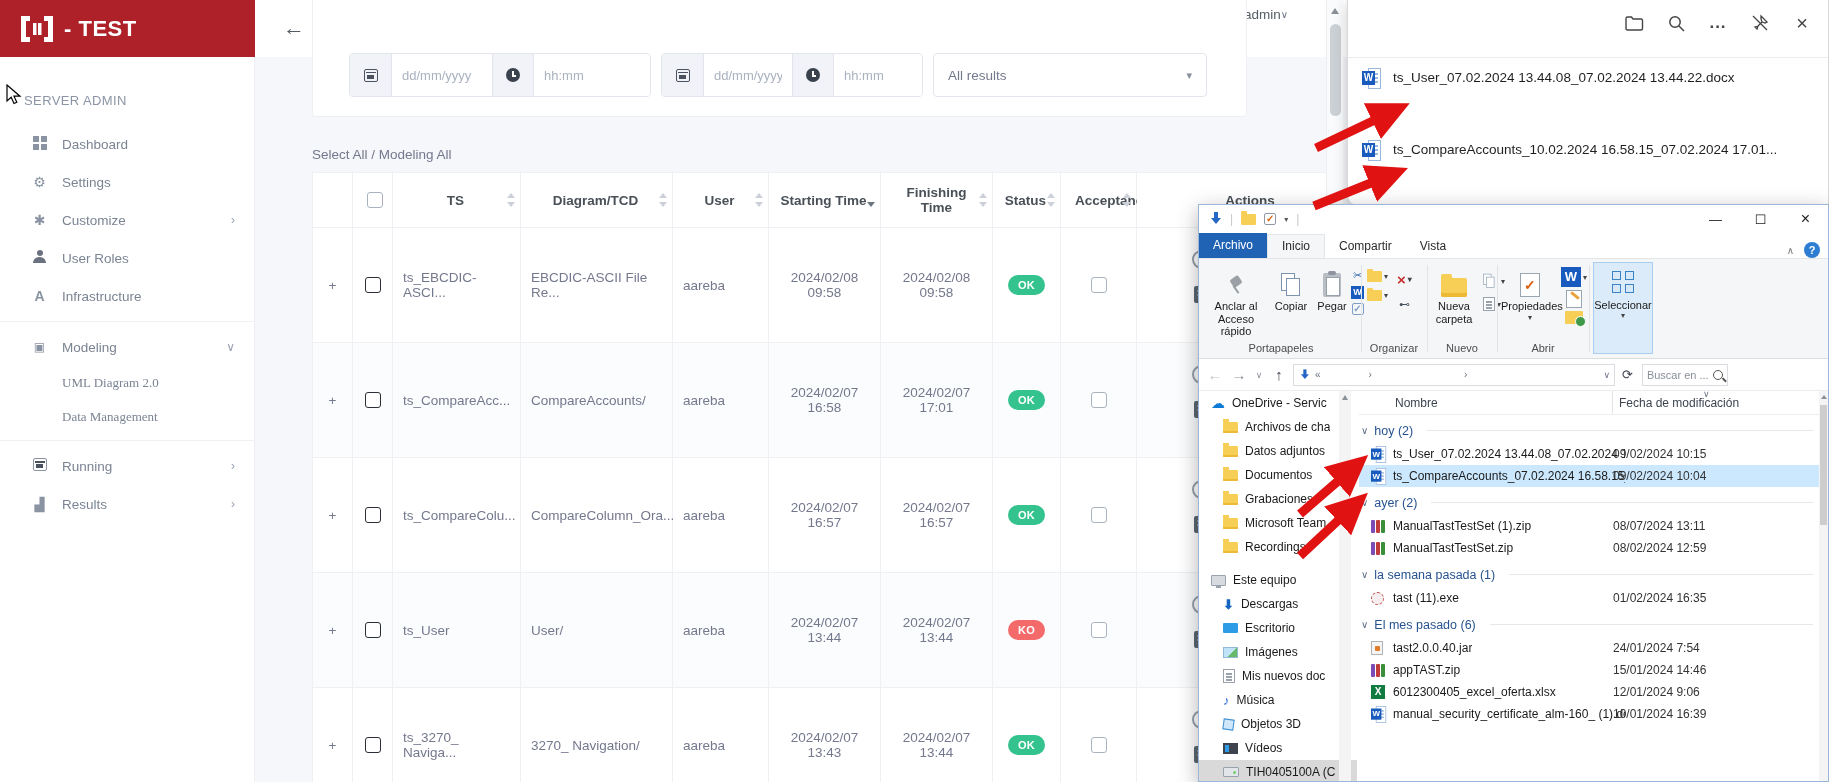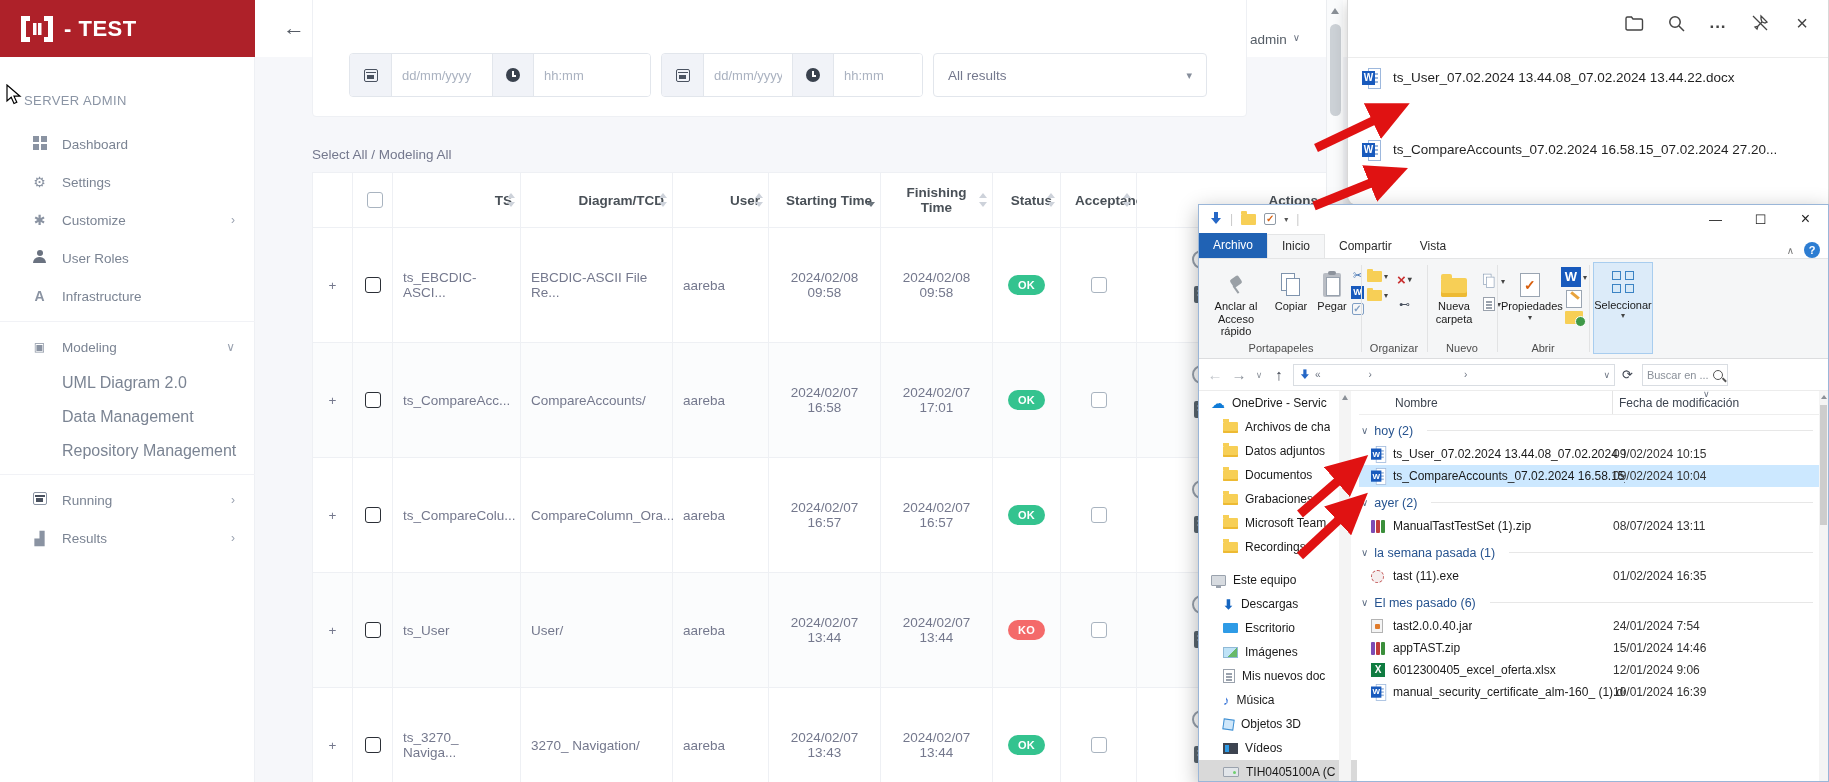--- a/index.html
+++ b/index.html
@@ -18,38 +18,38 @@
   .brand-text { color:#fff; font-size:22px; font-weight:bold; letter-spacing:.5px; }
 
   .tb-back { left:283px; top:15px; font-size:22px; color:#555b65; cursor:pointer; }
   .fs-icon { left:331px; top:19px; width:17px; height:17px; }
   .fs-icon i { position:absolute; width:6px; height:6px; border:2px solid #6a7280; }
   .fs-icon .c1{ left:0; top:0; border-right:none; border-bottom:none; }
   .fs-icon .c2{ right:0; top:0; border-left:none; border-bottom:none; }
   .fs-icon .c3{ left:0; bottom:0; border-right:none; border-top:none; }
   .fs-icon .c4{ right:0; bottom:0; border-left:none; border-top:none; }
 
-  .tb-group { top:32px; height:24px; display:flex; gap:6px; color:#555d66; font-size:13.5px; cursor:pointer; }
+  .tb-group { top:2px; height:24px; display:flex; align-items:center; color:#555d66; font-size:13.5px; cursor:pointer; }
   .dl-glyph { width:13px; height:13px; position:relative; }
   .dl-glyph .arr{ position:absolute; left:5px; top:0; width:3px; height:7px; background:#6a7280;}
   .dl-glyph .hd{ position:absolute; left:2.5px; top:5px; width:0; height:0; border-left:4px solid transparent; border-right:4px solid transparent; border-top:5px solid #6a7280;}
   .dl-glyph .tray{ position:absolute; left:0; bottom:0; width:13px; height:3px; background:#6a7280;}
   .person-glyph { width:13px; height:13px; position:relative;}
   .person-glyph .h{ position:absolute; left:3.5px; top:0; width:6px; height:6px; border-radius:50%; background:#6a7280;}
   .person-glyph .b{ position:absolute; left:0; bottom:0; width:13px; height:6px; border-radius:6px 6px 0 0; background:#6a7280;}
   .tb-caret { font-size:10px; color:#6a7280; }
 
   .sidebar { left:0; top:57px; width:255px; height:725px; background:#fff; border-right:1px solid #eef0f4; }
   .sb-section { position:absolute; left:24px; top:36px; font-size:13px; color:#8b95a5; letter-spacing:.4px; }
   .sb-nav { position:absolute; left:0; top:68px; width:255px; list-style:none; }
   .sb-item { height:38px; display:flex; align-items:center; padding:0 20px 0 31px; color:#7b8493; font-size:13.5px; cursor:pointer; }
   .sb-item .ic { width:17px; margin-right:14px; font-size:14px; color:#8a93a2; text-align:center; flex:none; }
   .sb-item .lbl { flex:1; }
   .sb-item .chev { font-size:12px; color:#9aa2b0; }
-  .sb-sub { height:34px; display:flex; align-items:center; padding-left:62px; color:#7b8493; font-size:16px; cursor:pointer; }
+  .sb-sub { height:34px; display:flex; align-items:center; padding-left:62px; color:#7b8493; font-size:13px; cursor:pointer;font-family:Liberation Serif, serif; }
   .sb-sep { height:0; border-top:1px solid #f1f2f6; margin:6px 0; }
   .gridic { width:14px; height:14px; display:inline-block; position:relative; }
   .gridic i{ position:absolute; width:6px; height:6px; background:#8a93a2; }
   .gridic .a{left:0;top:0}.gridic .b{right:0;top:0}.gridic .c{left:0;bottom:0}.gridic .d{right:0;bottom:0}
 
   .content-card { background:#fff; border:1px solid #eef0f4; border-radius:4px; }
   .filter-card { left:312px; top:-28px; width:935px; height:145px; }
   .inp-group { top:53px; height:44px; display:flex; border:1px solid #e2e6ec; border-radius:4px; overflow:hidden; background:#fff; }
   .addon { width:42px; background:#f1f3f8; border-right:1px solid #e2e6ec; display:flex; align-items:center; justify-content:center; color:#4a5260; }
   .inp { border:none; outline:none; font-size:13px; color:#495057; padding:0 10px; font-family:"Liberation Sans",sans-serif; min-width:0; }
@@ -60,21 +60,21 @@
   .clk-ic { width:14px; height:14px; border-radius:50%; background:#3a424e; position:relative;}
   .clk-ic:before{content:""; position:absolute; left:6px; top:3px; width:2px; height:5px; background:#fff;}
   .clk-ic:after{content:""; position:absolute; left:6px; top:6.5px; width:4px; height:2px; background:#fff;}
   .select-box { left:933px; top:53px; width:274px; height:44px; border:1px solid #e2e6ec; border-radius:4px; background:#fff; display:flex; align-items:center; padding:0 14px; font-size:13.5px; color:#74788d; cursor:pointer; }
   .select-box .car { margin-left:auto; font-size:11px; color:#868e9b; }
 
   .select-all { left:312px; top:147px; font-size:13.5px; color:#74788d; cursor:pointer; }
 
   .data-table { left:312px; top:172px; width:1014px; border-collapse:collapse; background:#fff; table-layout:fixed; }
   .data-table th, .data-table td { border:1px solid #eef0f4; font-weight:normal; }
-  .data-table thead th { height:55px; font-size:13.5px; color:#495057; font-weight:bold; text-align:right; padding:0 8px 0 6px; position:relative; background:#fff; }
+  .data-table thead th { height:55px; font-size:13.5px; color:#495057; font-weight:bold; text-align:center; padding:0 8px 0 6px; position:relative; background:#fff; }
   .data-table tbody td { height:114px; font-size:13.5px; color:#74788d; padding:0 10px; }
   .data-table tbody tr:nth-child(even) td { background:#fbfcfd; }
   .th-center { text-align:center !important; padding:0 14px !important; }
   .sorts { position:absolute; right:5px; top:50%; margin-top:-7px; width:8px; height:14px; }
   .sorts i { position:absolute; left:0; width:0; height:0; border-left:4px solid transparent; border-right:4px solid transparent; }
   .sorts .up { top:0; border-bottom:5px solid #cdd2da; }
   .sorts .dn { bottom:0; border-top:5px solid #cdd2da; }
   .sorts.active .dn { border-top-color:#6c757d; }
   .cell-c { text-align:center; }
   .expander { font-size:19px; color:#74788d; text-align:center !important; cursor:pointer; }
@@ -300,23 +300,20 @@
       <li class="sb-item">
         <span class="ic" style="font-size:12px">▣</span>
         <span class="lbl">Modeling</span>
         <span class="chev">∨</span>
       </li>
       <li class="sb-sub">
           <span>UML Diagram 2.0</span>
         </li>
       <li class="sb-sub">
           <span>Data Management</span>
-        </li>
-      <li class="sb-sub">
-          <span>Repository Management</span>
         </li>
       <li class="sb-sep"></li>
       <li class="sb-item">
         <span class="ic"><span class="cal-ic" style="display:inline-block; border-color:#8a93a2;"></span></span>
         <span class="lbl">Running</span>
         <span class="chev">›</span>
       </li>
       <li class="sb-item">
         <span class="ic" style="font-size:13px">▟</span>
         <span class="lbl">Results</span>
@@ -530,21 +527,21 @@
     </div>
     <div class="dl-item" style="top:134px;">
       <span class="word-ic">
           <span class="page">
             <i style="top:4px"></i>
             <i style="top:8px"></i>
             <i style="top:12px"></i>
           </span>
           <span class="blue">W</span>
         </span>
-      <span class="dl-name">ts_CompareAccounts_07.02.2024 16.58.15_07.02.2024 27.20...</span>
+      <span class="dl-name">ts_CompareAccounts_10.02.2024 16.58.15_07.02.2024 17.01...</span>
     </div>
   </div>
 
   <div class="abs explorer">
     <div class="ex-title">
       <div class="qat">
         <span class="dlarrow">
             <i class="s"></i>
             <i class="h"></i>
           </span>
@@ -845,20 +842,31 @@
           <span class="fic">
               <span class="fi-zip">
                 <i class="z1"></i>
                 <i class="z2"></i>
                 <i class="z3"></i>
               </span>
             </span>
           <span class="fname">ManualTastTestSet (1).zip</span>
           <span class="fdate">08/07/2024 13:11</span>
         </div>
+        <div class="frow">
+          <span class="fic">
+              <span class="fi-zip">
+                <i class="z1"></i>
+                <i class="z2"></i>
+                <i class="z3"></i>
+              </span>
+            </span>
+          <span class="fname">ManualTastTestSet.zip</span>
+          <span class="fdate">08/02/2024 12:59</span>
+        </div>
 
         <div class="fgroup-h">
             <span class="chev">∨</span>
             <span>la semana pasada (1)</span>
             <span class="rule"></span>
           </div>
         <div class="frow">
           <span class="fic">
               <span class="fi-exe"></span>
             </span>

